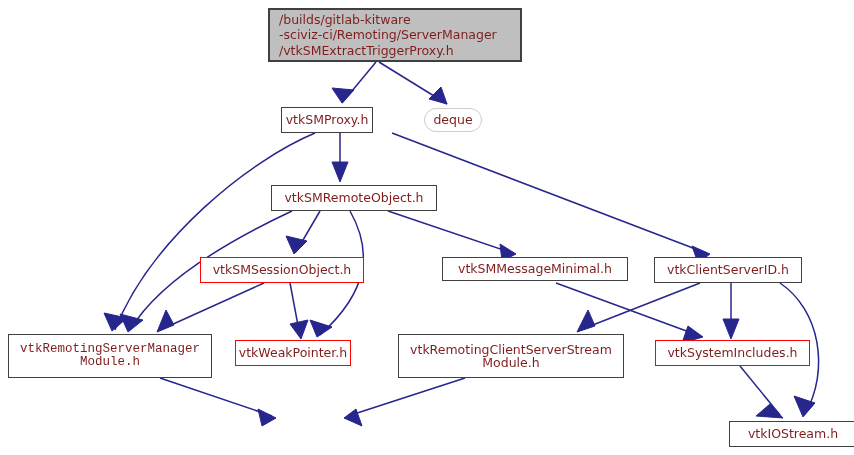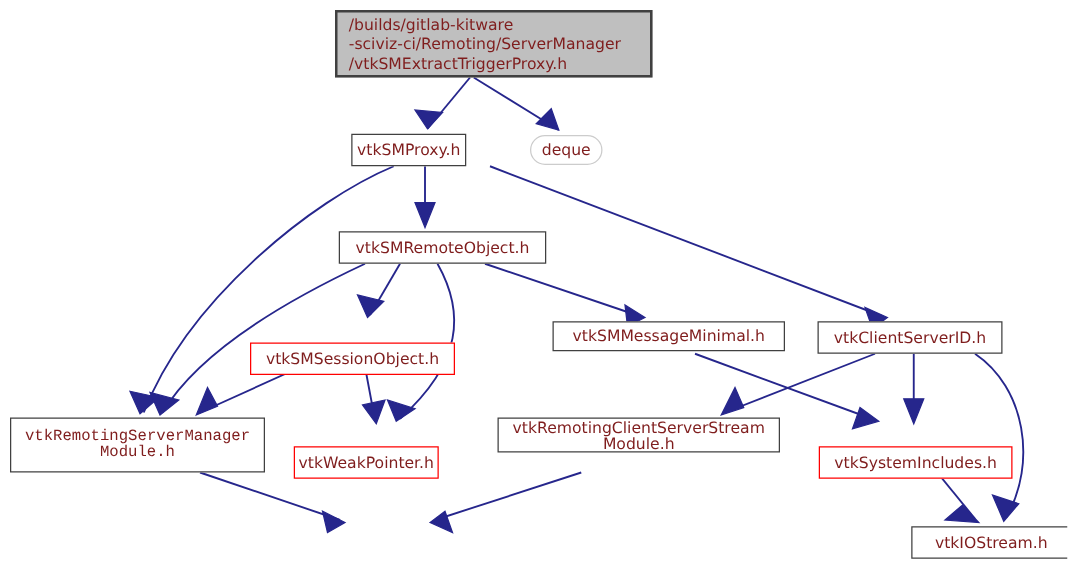--- a/index.html
+++ b/index.html
@@ -47,21 +47,20 @@
     text-align: left;
     justify-content: flex-start;
     padding-left: 9px;
     line-height: 1.23;
   }
   .node-dark {
     border: 1.6px solid #404040;
   }
   .node-red {
     border: 1.6px solid #ff0000;
-    margin-top: 17px;
   }
   .node-light {
     border: 1px solid #cccccc;
   }
 </style>
 </head>
 <body>
 
 <div id="graph">
   <svg id="edge-layer" viewBox="0 0 854 455" xmlns="http://www.w3.org/2000/svg">
@@ -143,17 +142,17 @@
 /vtkSMExtractTriggerProxy.h</div>
     <div class="node node-dark" style="left: 281px; top: 107px; width: 92px; height: 26px;">vtkSMProxy.h</div>
     <div class="node node-light" style="left: 424px; top: 108px; width: 58px; height: 24px; border-radius: 12px;">deque</div>
     <div class="node node-dark" style="left: 258px; top: 185px; width: 166px; height: 26px; margin-left: 13px;">vtkSMRemoteObject.h</div>
     <div class="node node-red" style="left: 200px; top: 257px; width: 164px; height: 26px;">vtkSMSessionObject.h</div>
     <div class="node node-dark" style="left: 442px; top: 257px; width: 186px; height: 24px;">vtkSMMessageMinimal.h</div>
     <div class="node node-dark" style="left: 654px; top: 257px; width: 148px; height: 26px;">vtkClientServerID.h</div>
     <div class="node node-dark" style="left: 8px; top: 334px; width: 204px; height: 44px; font-family: Liberation Mono, monospace;">vtkRemotingServerManager
 Module.h</div>
     <div class="node node-red" style="left: 235px; top: 340px; width: 116px; height: 26px;">vtkWeakPointer.h</div>
-    <div class="node node-dark" style="left: 398px; top: 334px; width: 226px; height: 28px;">vtkRemotingClientServerStream
+    <div class="node node-dark" style="left: 398px; top: 334px; width: 226px; height: 44px;">vtkRemotingClientServerStream
 Module.h</div>
     <div class="node node-red" style="left: 655px; top: 340px; width: 155px; height: 26px;">vtkSystemIncludes.h</div>
     <div class="node node-dark" style="left: 729px; top: 421px; width: 128px; height: 26px;">vtkIOStream.h</div>
   </div>
 
 </body></html>

